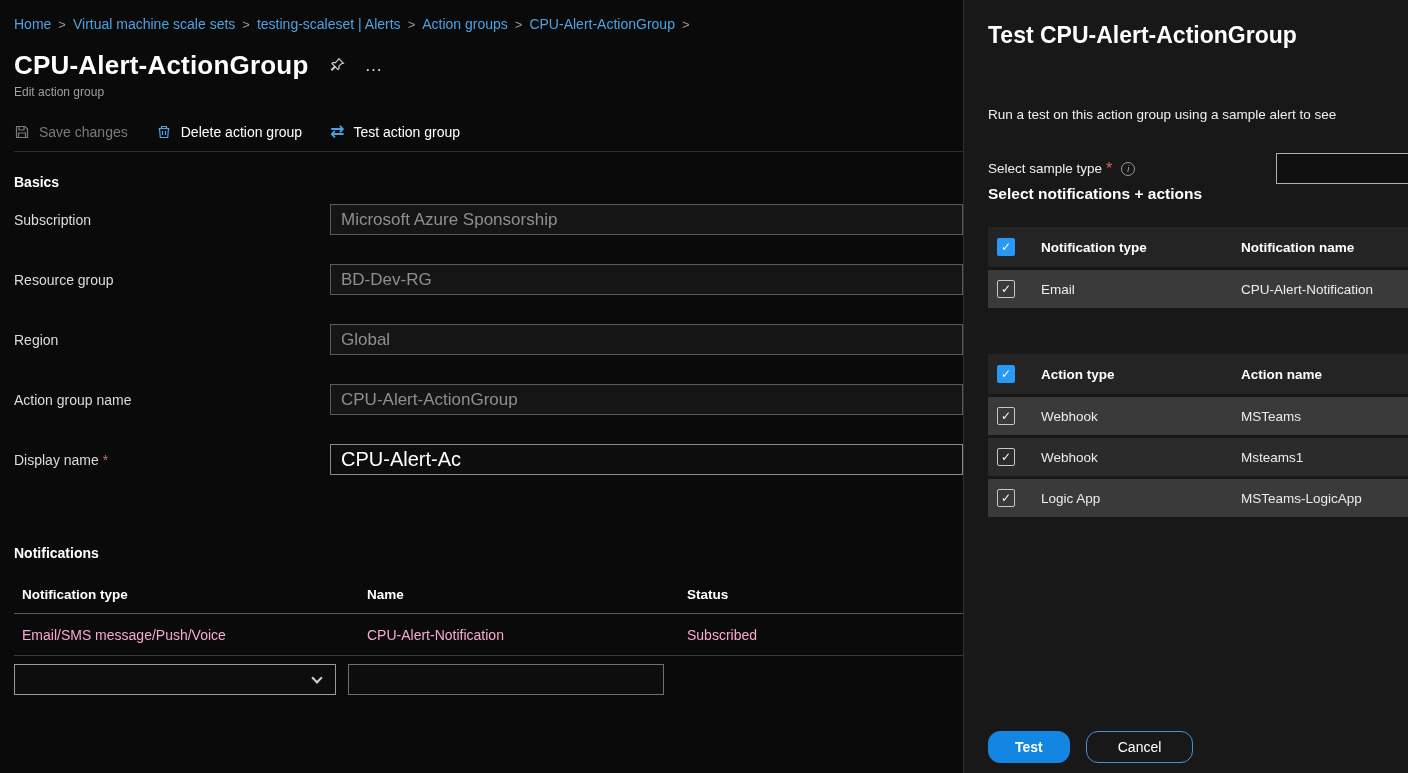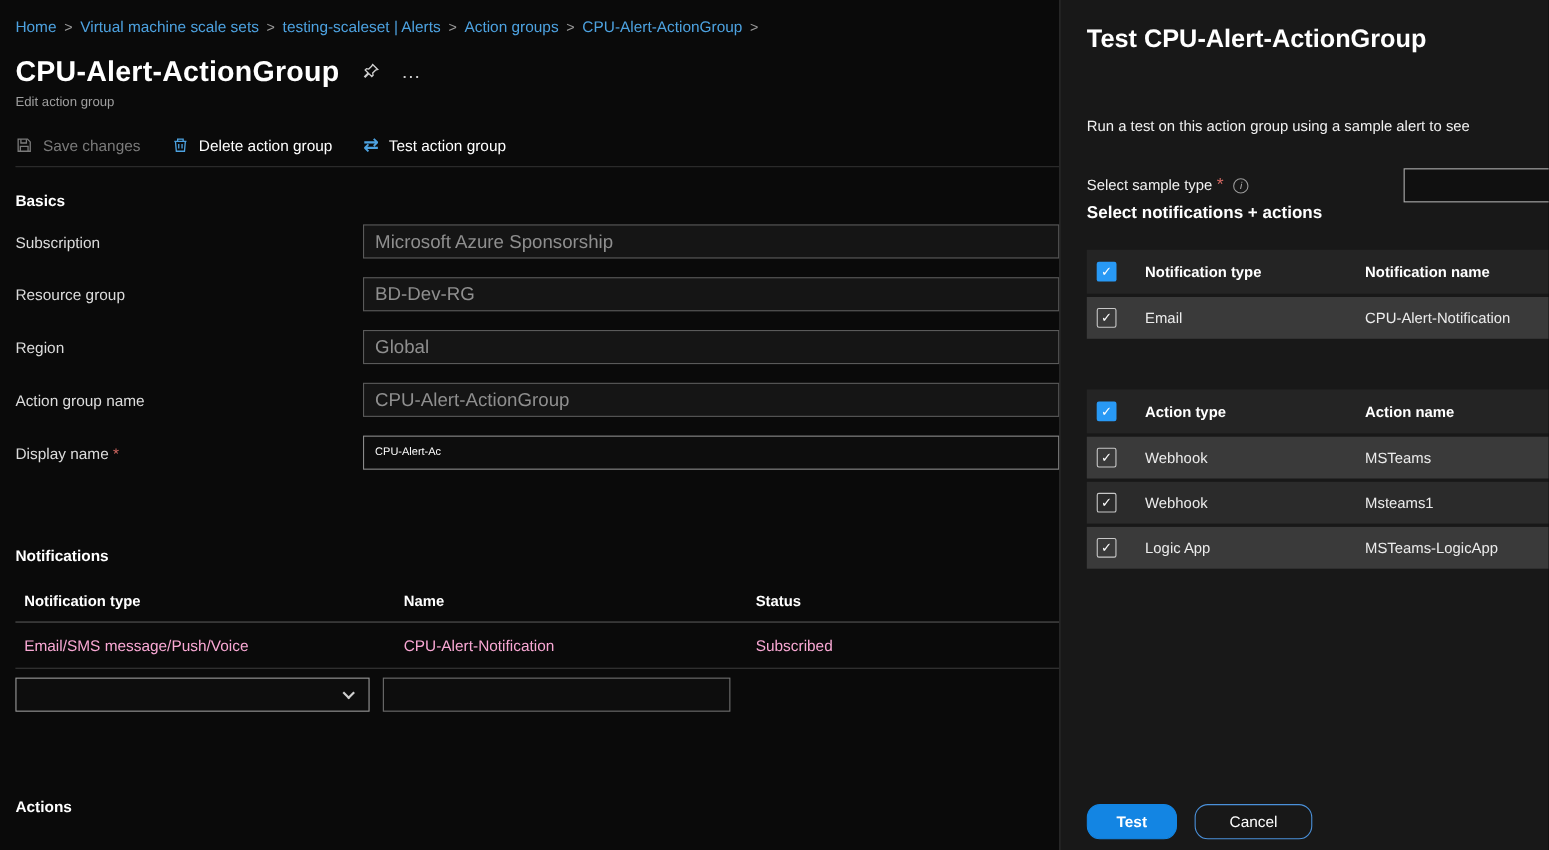--- a/index.html
+++ b/index.html
@@ -29,26 +29,26 @@
   .save-svg { stroke:#7a7a7a; }
   .trash-svg { stroke:#4da2e0; }
   .arrows { color:#4da2e0; font-size:17px; font-weight:700; line-height:16px; }
 
   .section-heading { font-size:14px; font-weight:700; color:#fff; line-height:17px; }
   .h-basics { margin-top:22px; }
   .h-notifications { margin-top:70px; }
   .h-actions { margin-top:78px; }
 
   .form { margin-top:13px; }
-  .form-row { display:flex; align-items:center; height:31px; margin-bottom:17px; }
+  .form-row { display:flex; align-items:center; height:31px; margin-bottom:29px; }
   .form-row label { width:316px; font-size:14px; color:#dcdcdc; }
   .fld { flex:1; height:31px; border:1px solid #5a5a5a; background:#151515; display:flex;
     align-items:center; padding:0 10px; font-size:17px; color:#8f8f8f; }
   input.fld-enabled { flex:1; height:31px; border:1px solid #8a8a8a; background:#0d0d0d;
-    padding:0 10px; font-size:10px; color:#fff; outline:none;
+    padding:0 10px; font-size:20px; color:#fff; outline:none;
     font-family:"Liberation Sans","DejaVu Sans",sans-serif; }
   .req { color:#d66a64; margin-left:4px; }
 
   .ntable { width:949px; margin-top:14px; }
   .nrow { display:grid; grid-template-columns:345px 320px 1fr; align-items:center; }
   .nhead { height:38px; border-bottom:1px solid #565656; }
   .nhead span { font-weight:700; font-size:13.5px; color:#fff; padding-left:8px; }
   .ndata { height:42px; border-bottom:1px solid #3a3a3a; }
   .ndata span { font-size:14px; color:#f9a8d4; padding-left:8px; }
 

